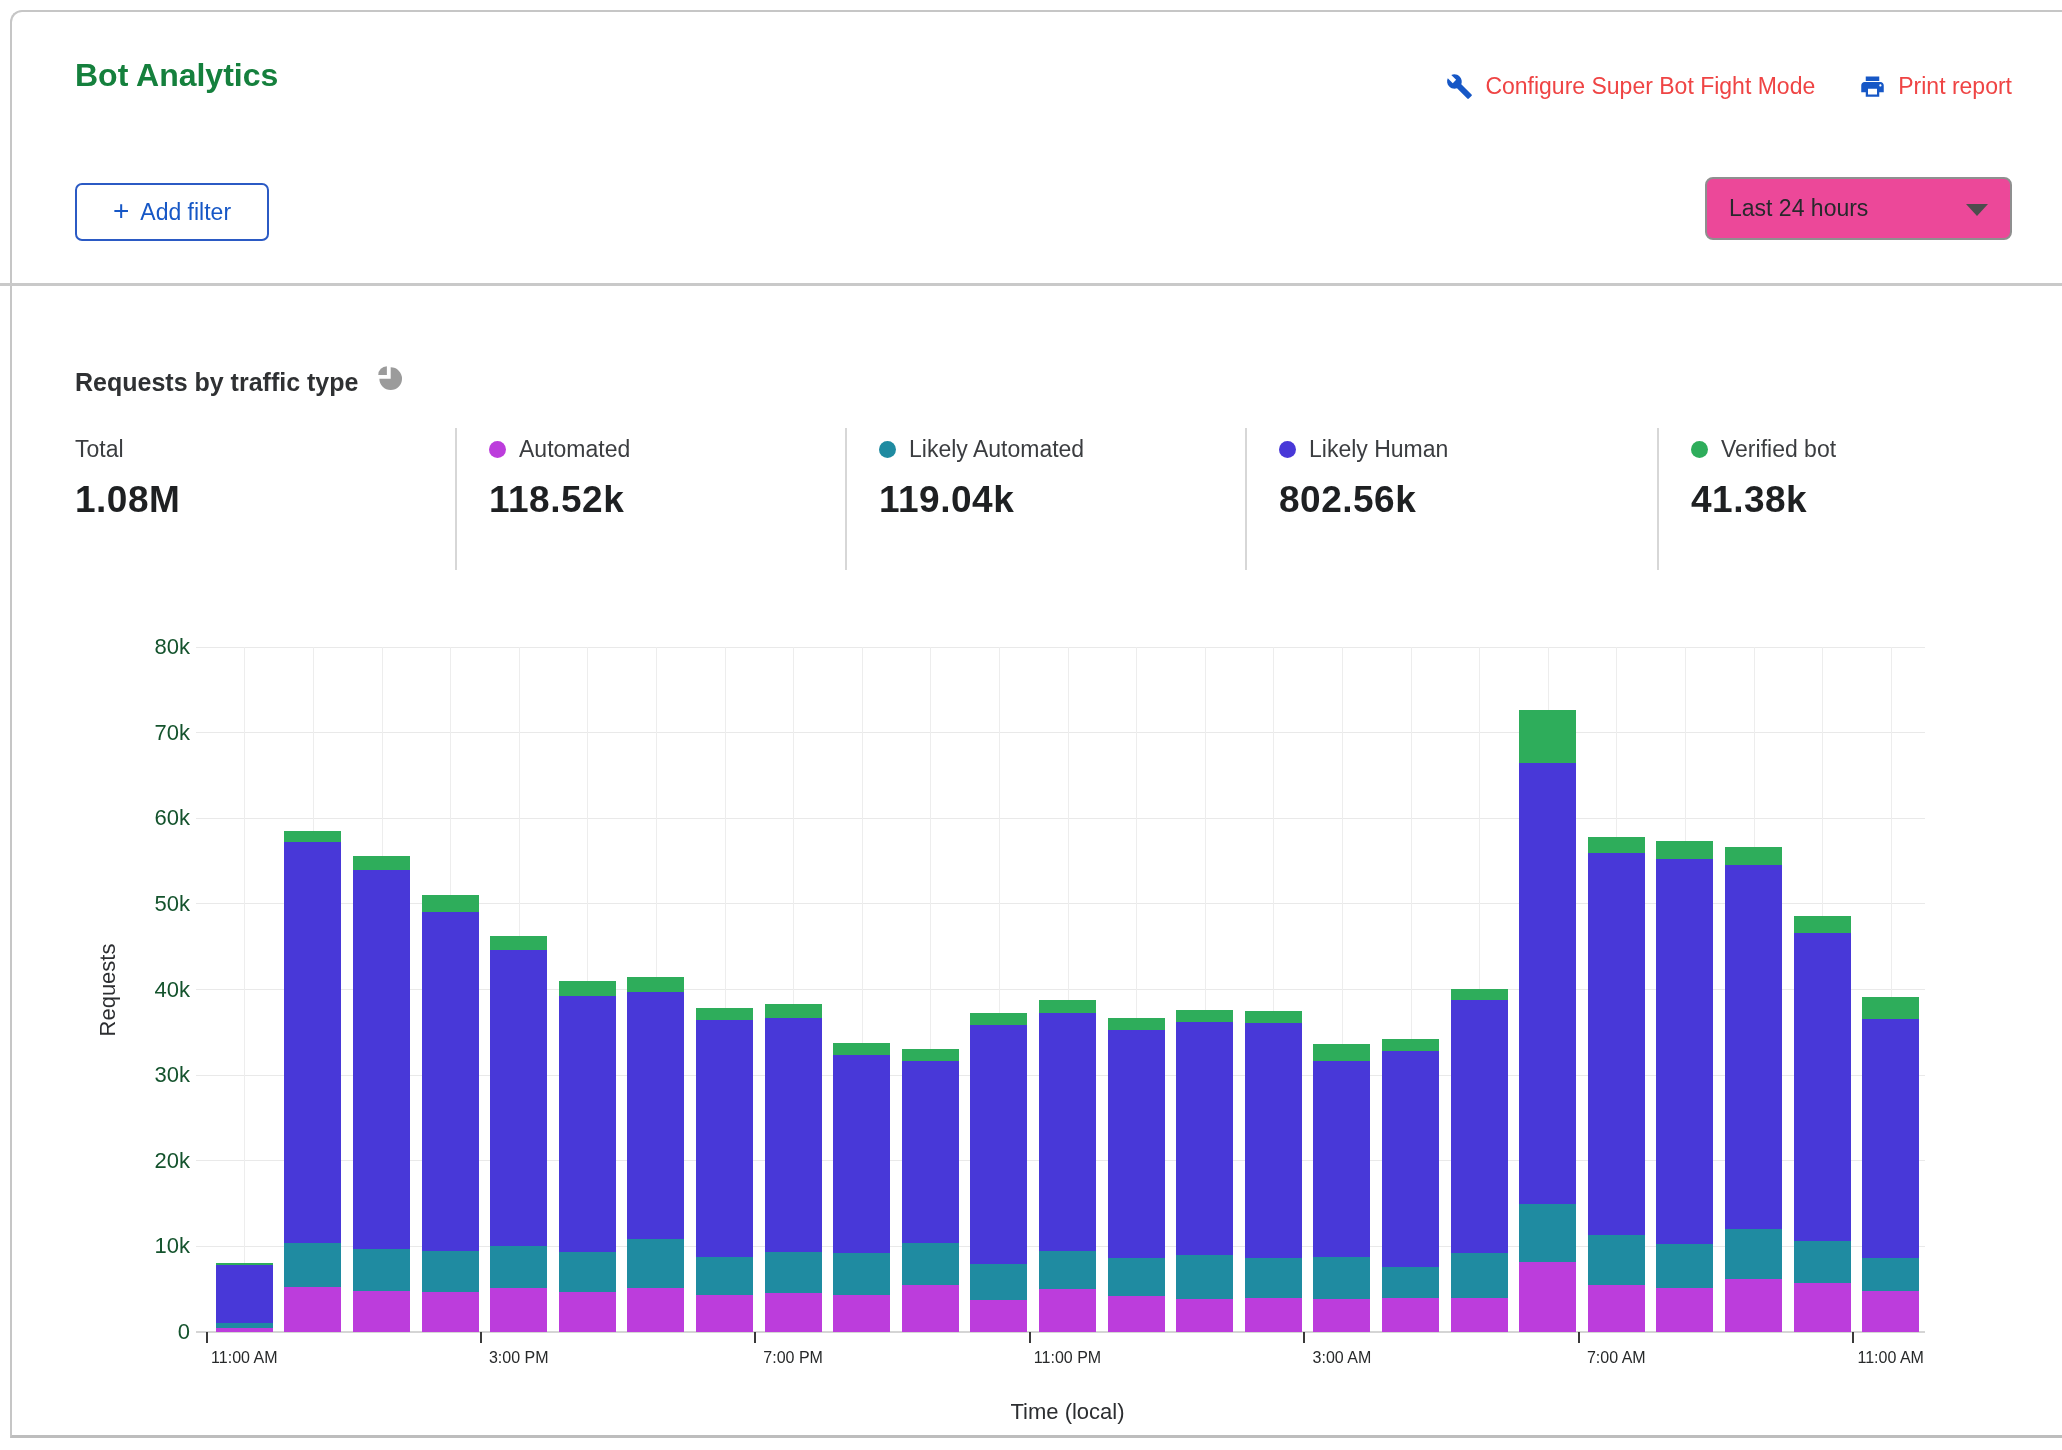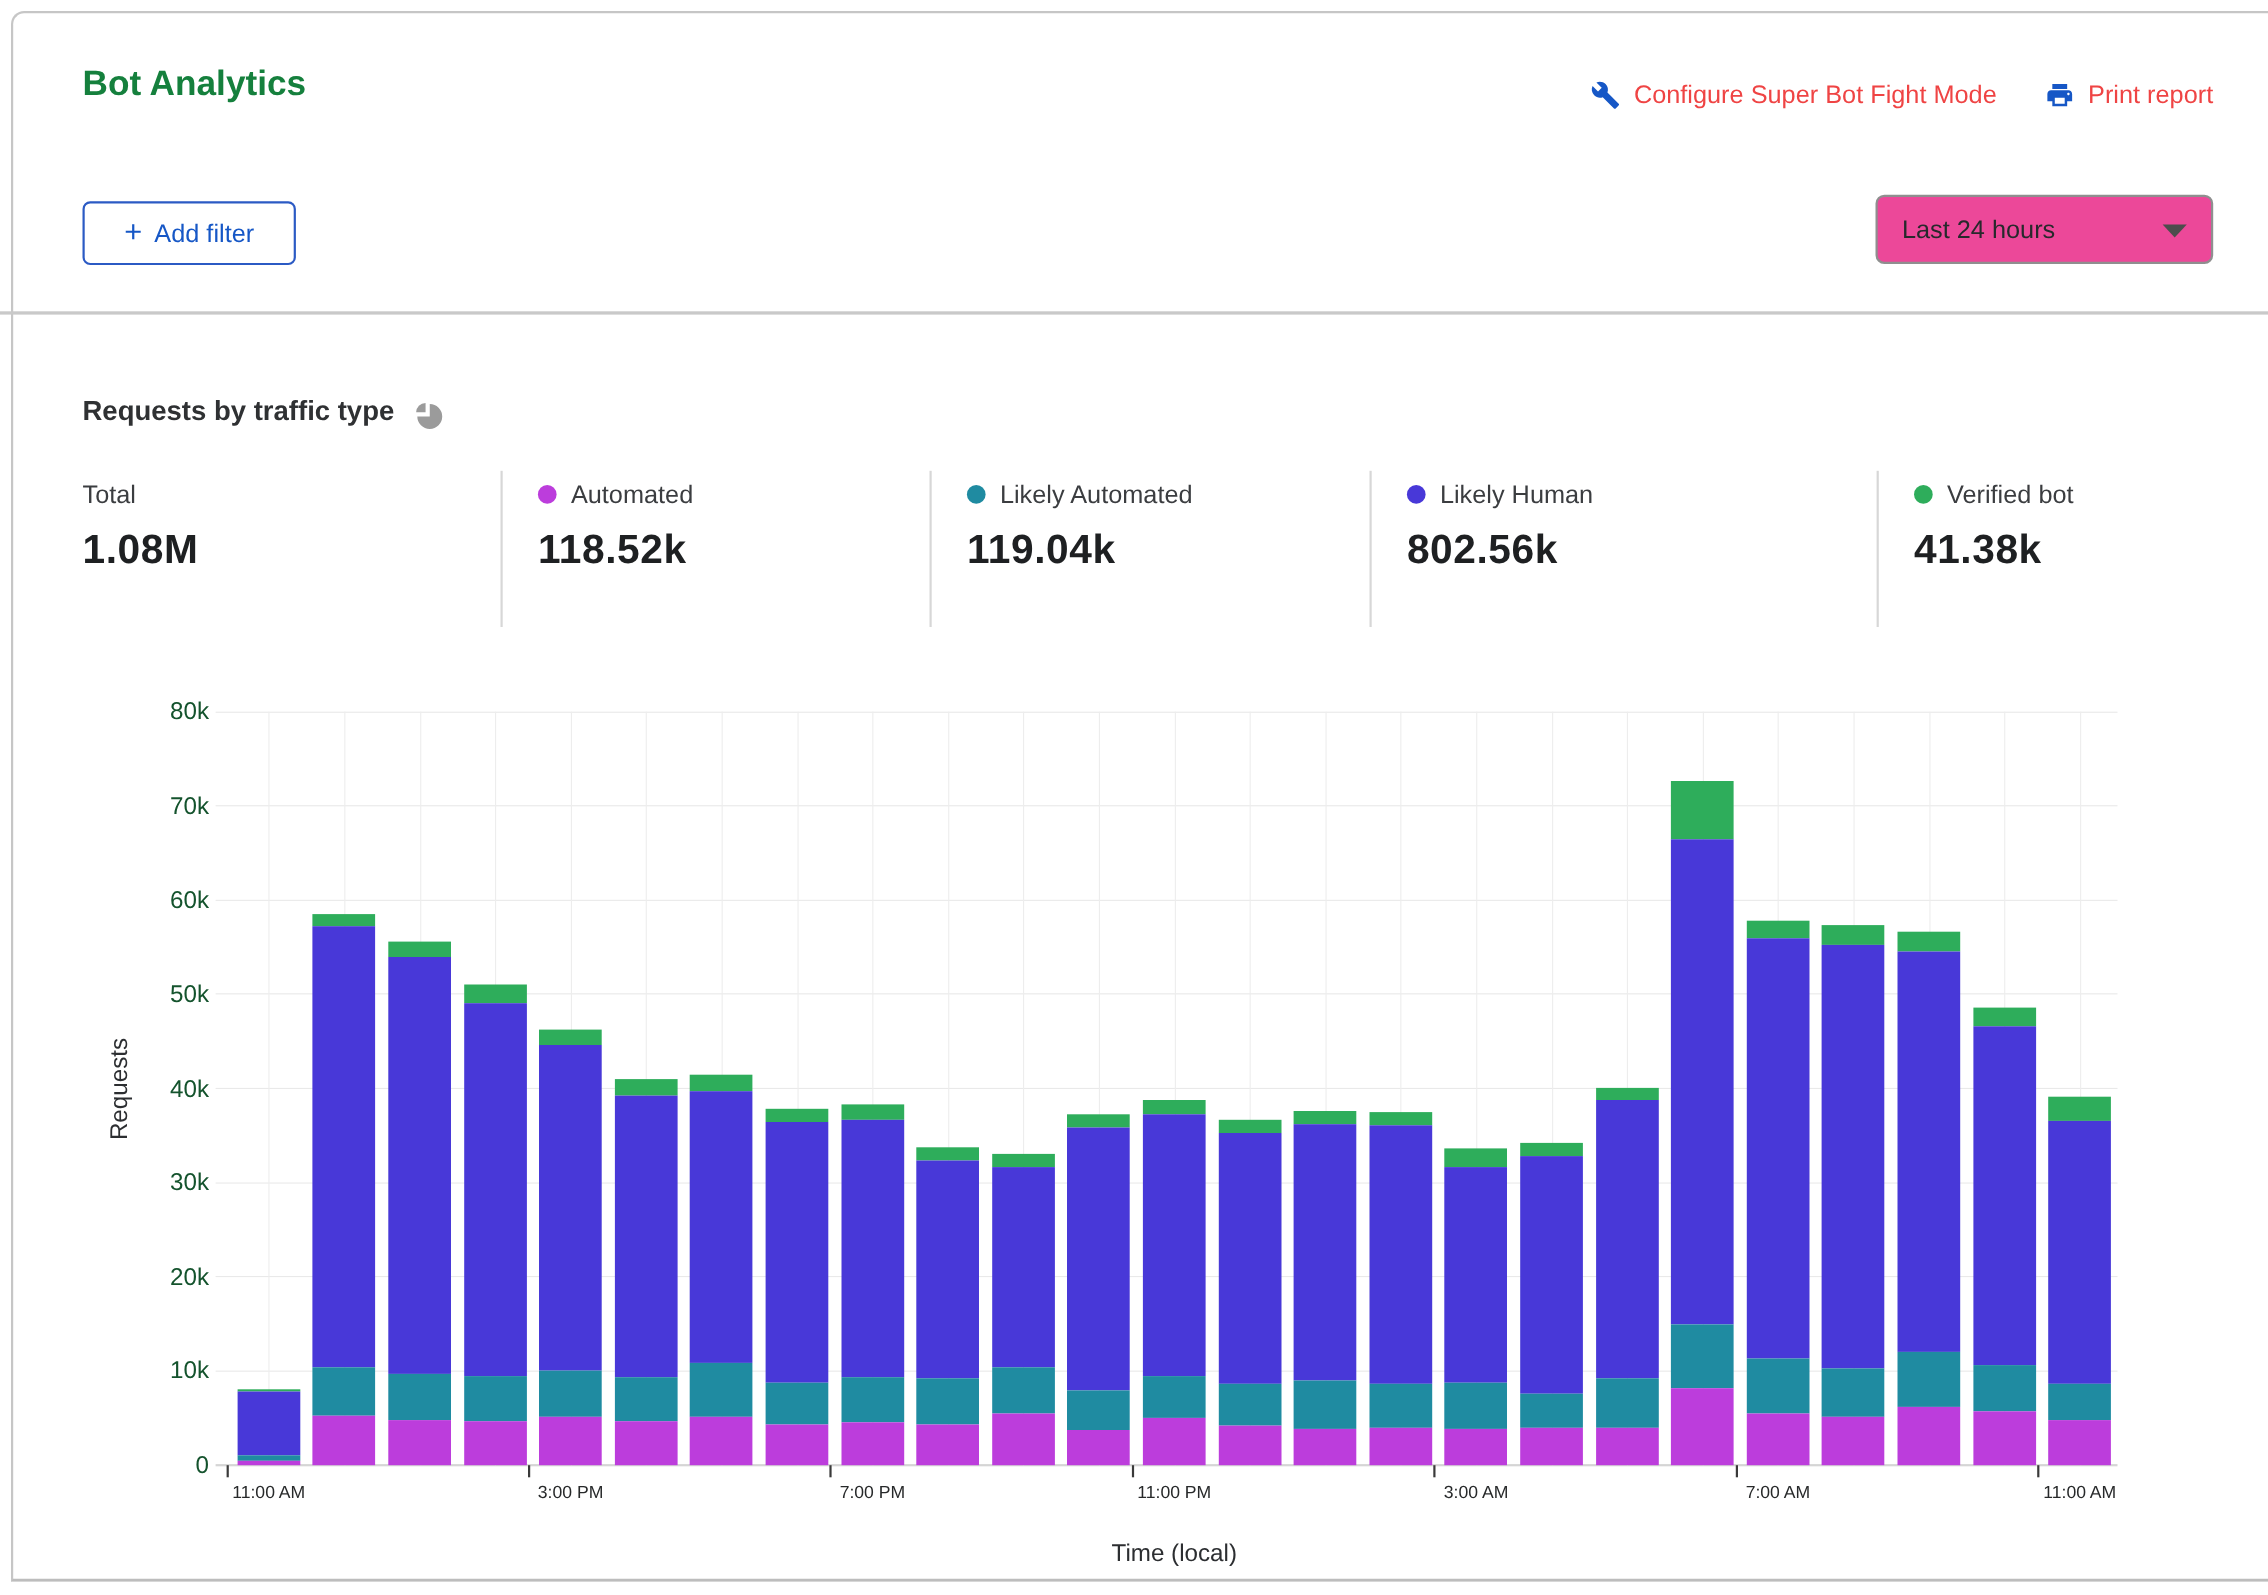--- a/index.html
+++ b/index.html
@@ -32,30 +32,30 @@
     position:absolute; left:1705px; top:177px; width:307px; height:63px;
     border:2px solid #8f8f8f; border-radius:8px; background:#ec4899;
     display:flex; align-items:center; cursor:pointer;
   }
   .time-select .value { padding-left:22px; font-size:23px; color:#27292c; }
   .time-select .chev {
     position:absolute; right:22px; top:50%; margin-top:-5px; width:0; height:0;
     border-left:11px solid transparent; border-right:11px solid transparent; border-top:12px solid #4d4d4d;
   }
 
-  .section-title-row { position:absolute; left:75px; top:360px; display:flex; align-items:flex-start; gap:16px; }
+  .section-title-row { position:absolute; left:75px; top:360px; display:flex; align-items:flex-end; gap:16px; }
   .section-title { font-size:25px; font-weight:700; color:#2f3133; }
 
   .stats-row { position:absolute; left:75px; top:428px; right:20px; height:142px; display:flex; }
   .stat { padding-top:8px; }
   .stat + .stat { border-left:2px solid #d7d7d7; padding-left:32px; }
   .stat-0 { width:380px; }
   .stat-1 { width:390px; }
   .stat-2 { width:400px; }
-  .stat-3 { width:461px; }
+  .stat-3 { width:412px; }
   .stat-4 { flex:1; }
   .stat .lab { display:flex; align-items:center; gap:13px; font-size:23px; color:#3b3d40; }
   .stat .dot { width:17px; height:17px; border-radius:50%; flex:0 0 auto; }
   .stat .val { margin-top:16px; font-size:37px; font-weight:700; color:#1e2022; letter-spacing:0.5px; }
 
   .plot { position:absolute; left:210px; top:647px; width:1715px; height:685px; }
   .hgrid { position:absolute; left:-14px; right:0; height:1px; background:#e9e9e9; }
   .hgrid.zero { background:#d5d5d5; height:2px; }
   .vgrid { position:absolute; top:0; bottom:0; width:1px; background:#ededed; }
   .bar { position:absolute; bottom:0; display:flex; flex-direction:column-reverse; }

